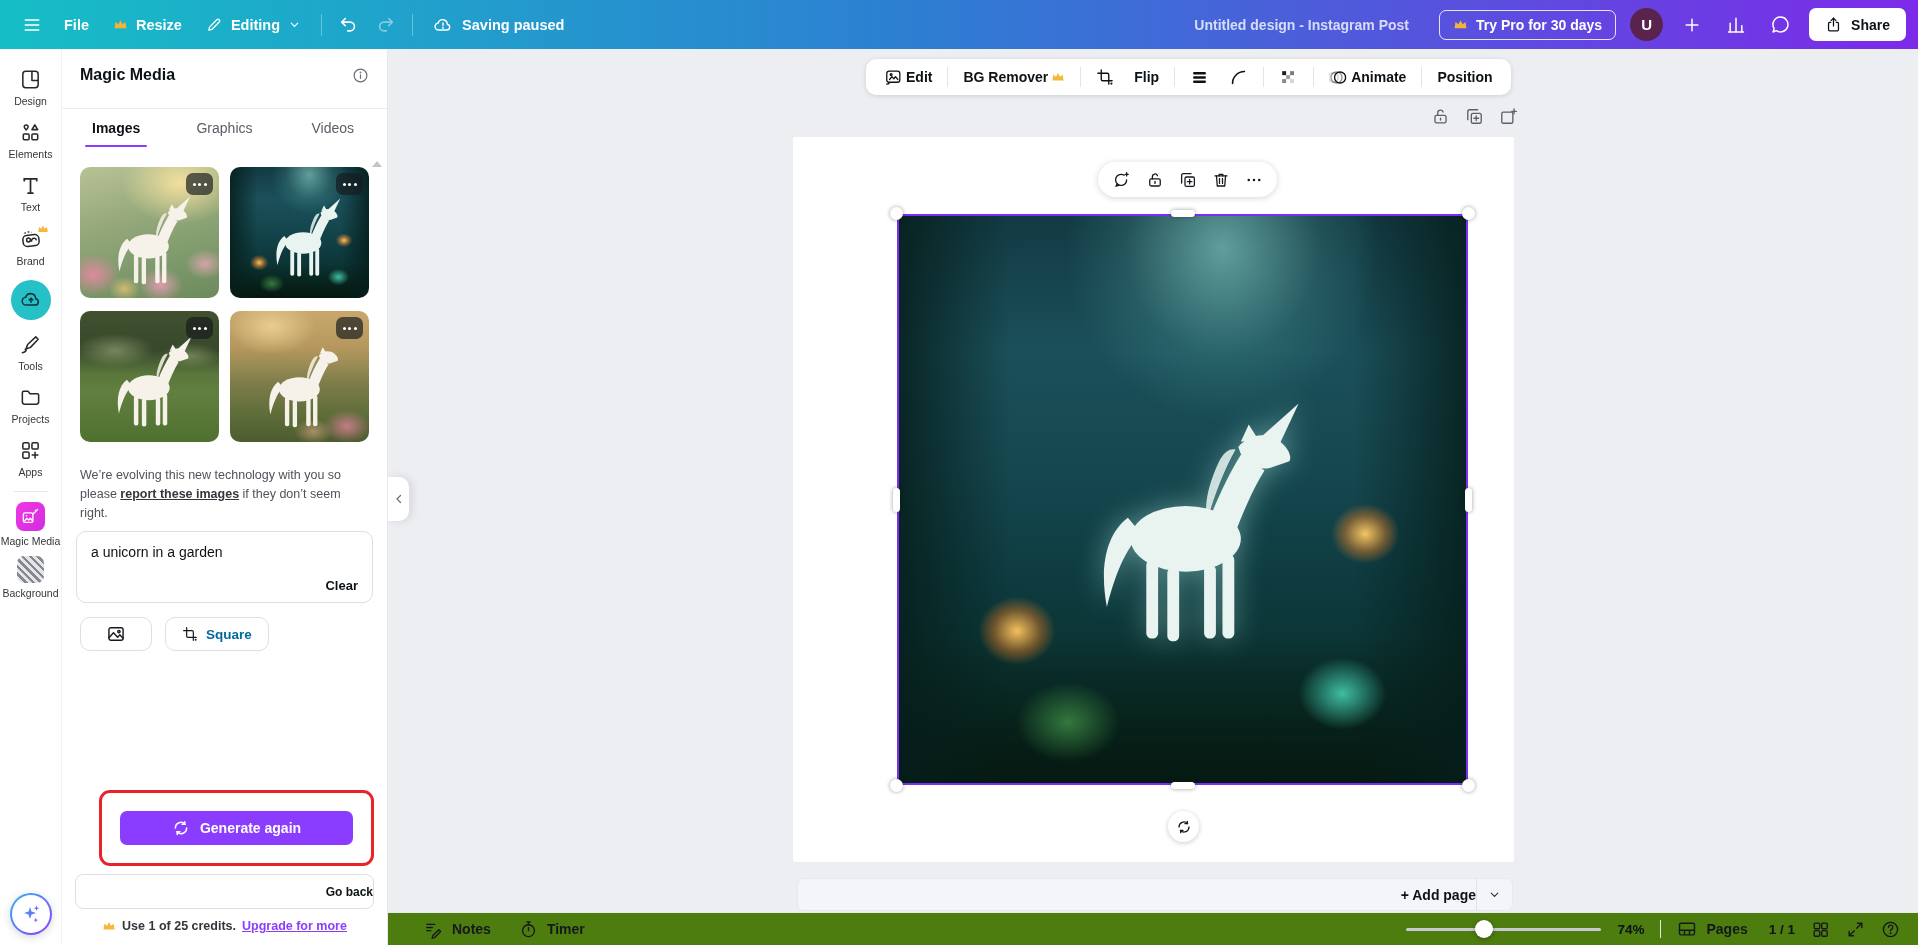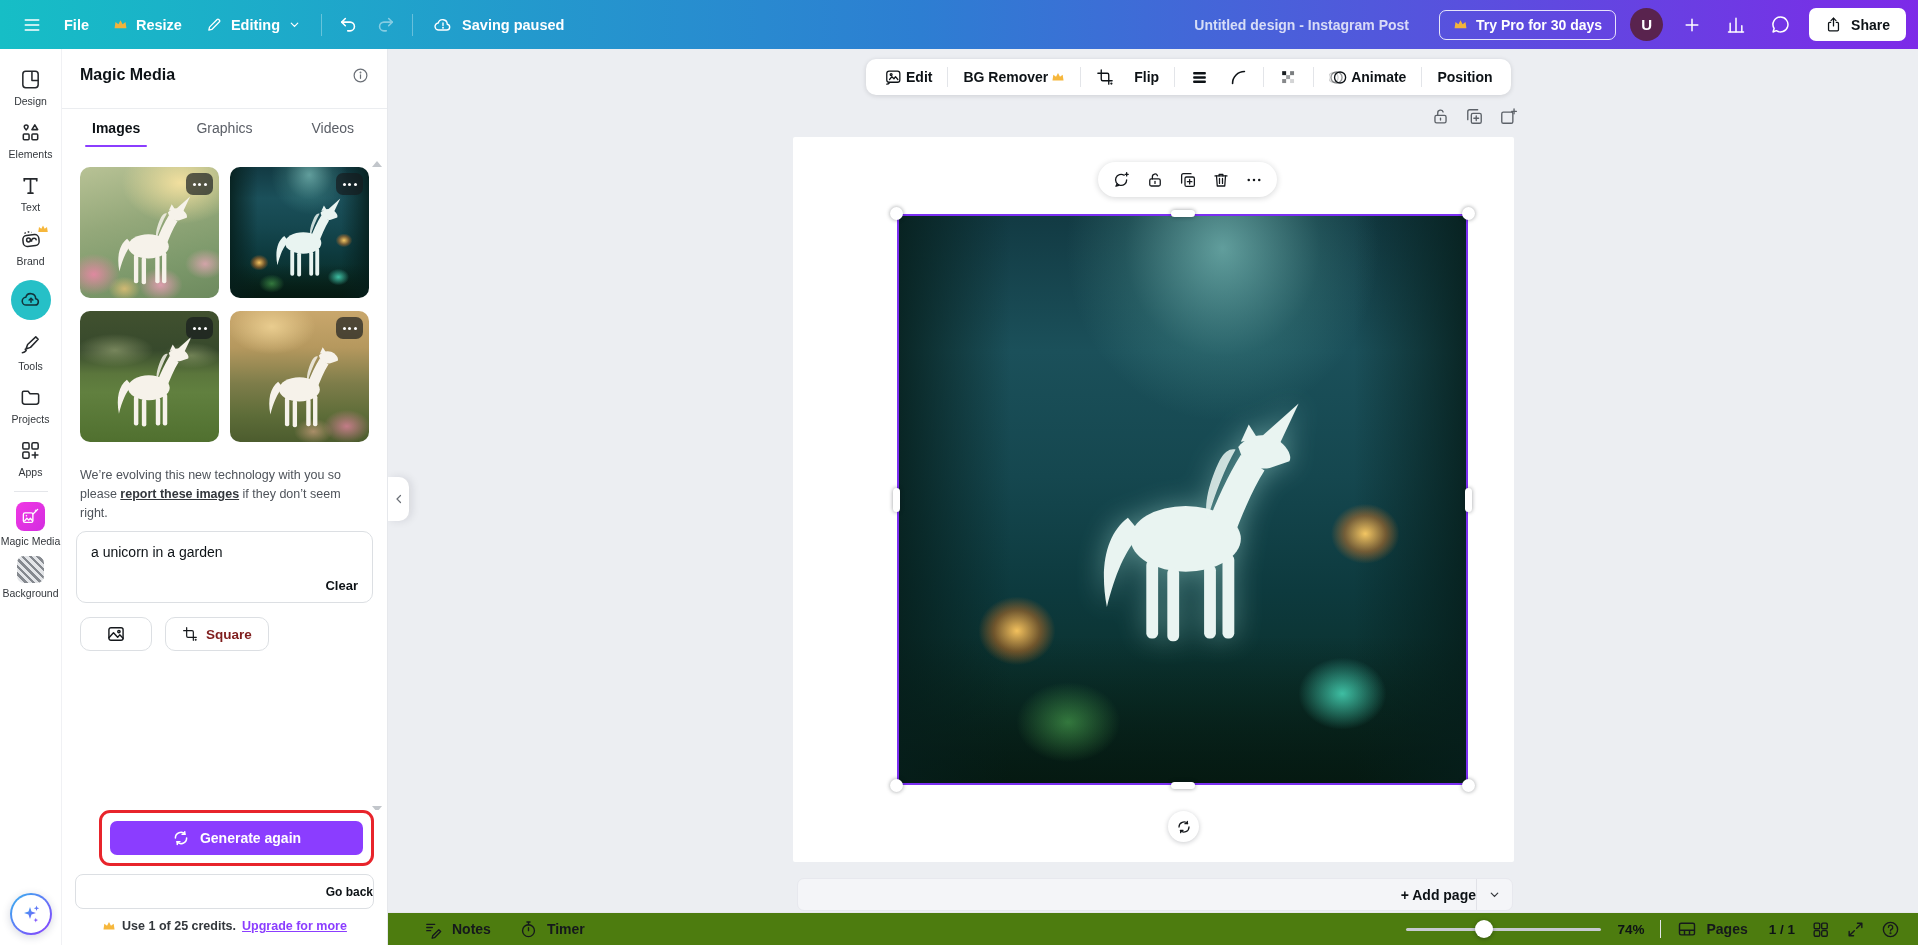--- a/index.html
+++ b/index.html
@@ -52,26 +52,26 @@
   .scroll-arrow { position:absolute; right:5px; width:0; height:0; border-left:5px solid transparent; border-right:5px solid transparent; }
   .scroll-up { top:112px; border-bottom:6px solid #c2c6cb; }
   .scroll-down { top:757px; border-top:6px solid #c2c6cb; }
 
   .disclaimer { margin:24px 18px 0; font-size:12.5px; line-height:1.5; color:#4e535a; }
   .disclaimer b { color:#33373c; text-decoration:underline; cursor:pointer; }
   .prompt-box { margin:9px 14px 0; height:72px; border:1px solid #dcdfe3; border-radius:10px; padding:12px 14px; position:relative; }
   .prompt-box textarea { width:100%; height:64px; border:none; outline:none; resize:none; font-family:inherit; font-size:14px; color:#0d1216; background:transparent; }
   .clear-btn { position:absolute; right:14px; bottom:9px; font-size:13px; font-weight:700; color:#0d1216; background:none; border:none; cursor:pointer; }
   .style-row { margin:14px 18px 0; display:flex; gap:13px; }
-  .style-btn { height:34px; border:1px solid #dcdfe3; border-radius:10px; background:#fff; display:flex; align-items:center; justify-content:center; gap:8px; font-size:13.5px; font-weight:600; color:#7f1d1d; cursor:pointer; }
+  .style-btn { height:34px; border:1px solid #dcdfe3; border-radius:10px; background:#fff; display:flex; align-items:center; justify-content:center; gap:8px; font-size:13.5px; font-weight:600; color:#0369a1; cursor:pointer; }
   .style-btn.img-only { width:72px; }
   .style-btn.aspect { padding:0 16px; }
 
   .panel-bottom { position:absolute; left:0; right:0; bottom:0; padding:0 13px 12px; background:#fff; }
-  .gen-annotation { border:3px solid #e8242b; border-radius:11px; padding:8px;margin-left:24px; }
+  .gen-annotation { border:3px solid #e8242b; border-radius:11px; padding:18px;margin-left:24px; }
   .generate-btn { width:100%; height:34px; background:#8b3dff; border:none; border-radius:7px; color:#fff; font-size:14px; font-weight:700; display:flex; align-items:center; justify-content:center; gap:10px; cursor:pointer; }
   .goback-btn { margin-top:8px; width:100%; height:35px; background:#fff; border:1px solid #dcdfe3; border-radius:8px; font-size:12px; font-weight:700; color:#0d1216; cursor:pointer;text-align:right; }
   .credits { margin-top:10px; text-align:center; font-size:12.5px; font-weight:700; color:#33373c; display:flex; align-items:center; justify-content:center; gap:6px; }
   .credits a { color:#8b3dff; text-decoration:underline; cursor:pointer; }
 
   .collapse-tab { position:absolute; left:388px; top:477px; width:21px; height:44px; background:#fff; border-radius:0 10px 10px 0; box-shadow:3px 0 8px rgba(20,24,40,.10); display:flex; align-items:center; justify-content:center; color:#6a6f76; z-index:25; cursor:pointer; }
 
   
   .canvas-toolbar { position:absolute; left:866px; top:59px; height:36px; background:#fff; border-radius:10px; box-shadow:0 1px 5px rgba(20,24,30,.14); display:flex; align-items:center; padding:0 8px; z-index:20; }
   .ct-btn { display:flex; align-items:center; gap:3px; padding:0 10px; height:36px; font-size:14px; font-weight:600; color:#0d1216; cursor:pointer; background:none; border:none; }

